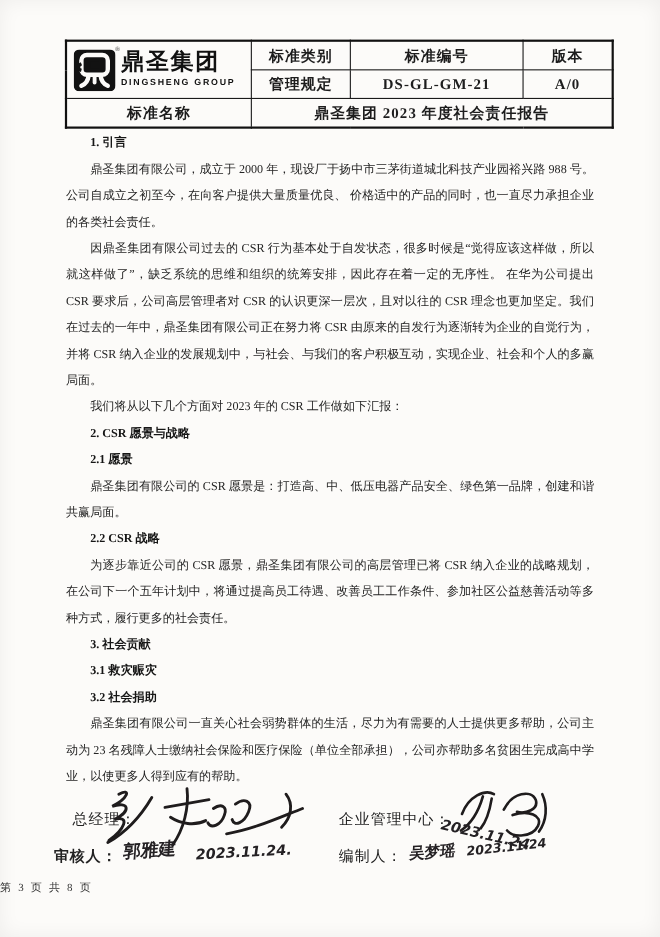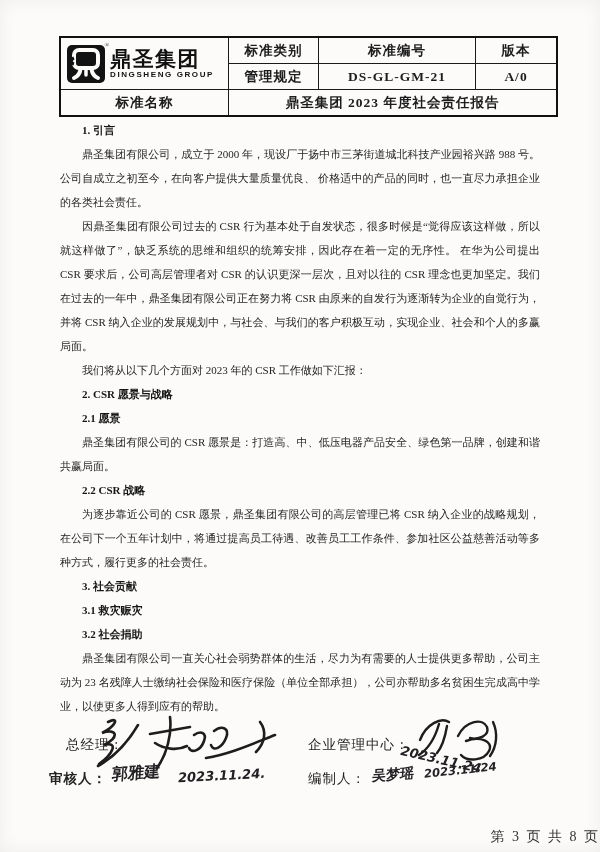--- a/index.html
+++ b/index.html
@@ -29,21 +29,21 @@
   table.hdr{border:2.5px solid #111;}
   td.logo-cell{width:163px;padding:2px 4px;}
   td.c-cat{width:85px;}
   td.c-num{width:152px;}
   td.c-ver{width:76px;}
   .logo-wrap{display:flex;align-items:center;justify-content:flex-start;gap:5px;padding-left:4px;position:relative;}
   .logo-mark{flex:0 0 auto;position:relative;width:38px;height:38px;}
   .reg-mark{position:absolute;top:-3px;right:-5px;font-size:6px;font-weight:400;}
   .brand{display:flex;flex-direction:column;align-items:flex-start;line-height:1;}
   .brand-cn{
-    font-family:Liberation Sans, sans-serif;
+    font-family:Liberation Mono, monospace;
     font-weight:900;font-size:21px;letter-spacing:1.5px;color:#111;
   }
   .brand-en{
     font-family:"Liberation Sans","DejaVu Sans",sans-serif;
     font-weight:700;font-size:8px;letter-spacing:1.6px;color:#111;margin-top:2px;
   }
   
   .doc-body{
     position:absolute;left:60px;top:118px;width:480px;
     font-size:11px;line-height:24px;color:#242424;
@@ -58,21 +58,21 @@
   .hand{
     position:absolute;white-space:nowrap;color:#242124;
     font-family:"DejaVu Sans",sans-serif;font-weight:700;
   }
   .hand-name{font-size:16px;transform:rotate(-4deg) skewX(-8deg);}
   .hand-date{font-style:italic;font-size:13px;}
   svg.sig{position:absolute;overflow:visible;}
   
   .footer{
     position:absolute;left:0;right:0;top:800px;
-    text-align:right;font-size:14px;letter-spacing:2px;color:#333;margin-top:28px;
+    text-align:left;font-size:10px;letter-spacing:2px;color:#333;
   }
 </style>
 </head>
 <body>
 
 <div class="page">
 
   <table class="hdr">
     <tbody>
         <tr>

